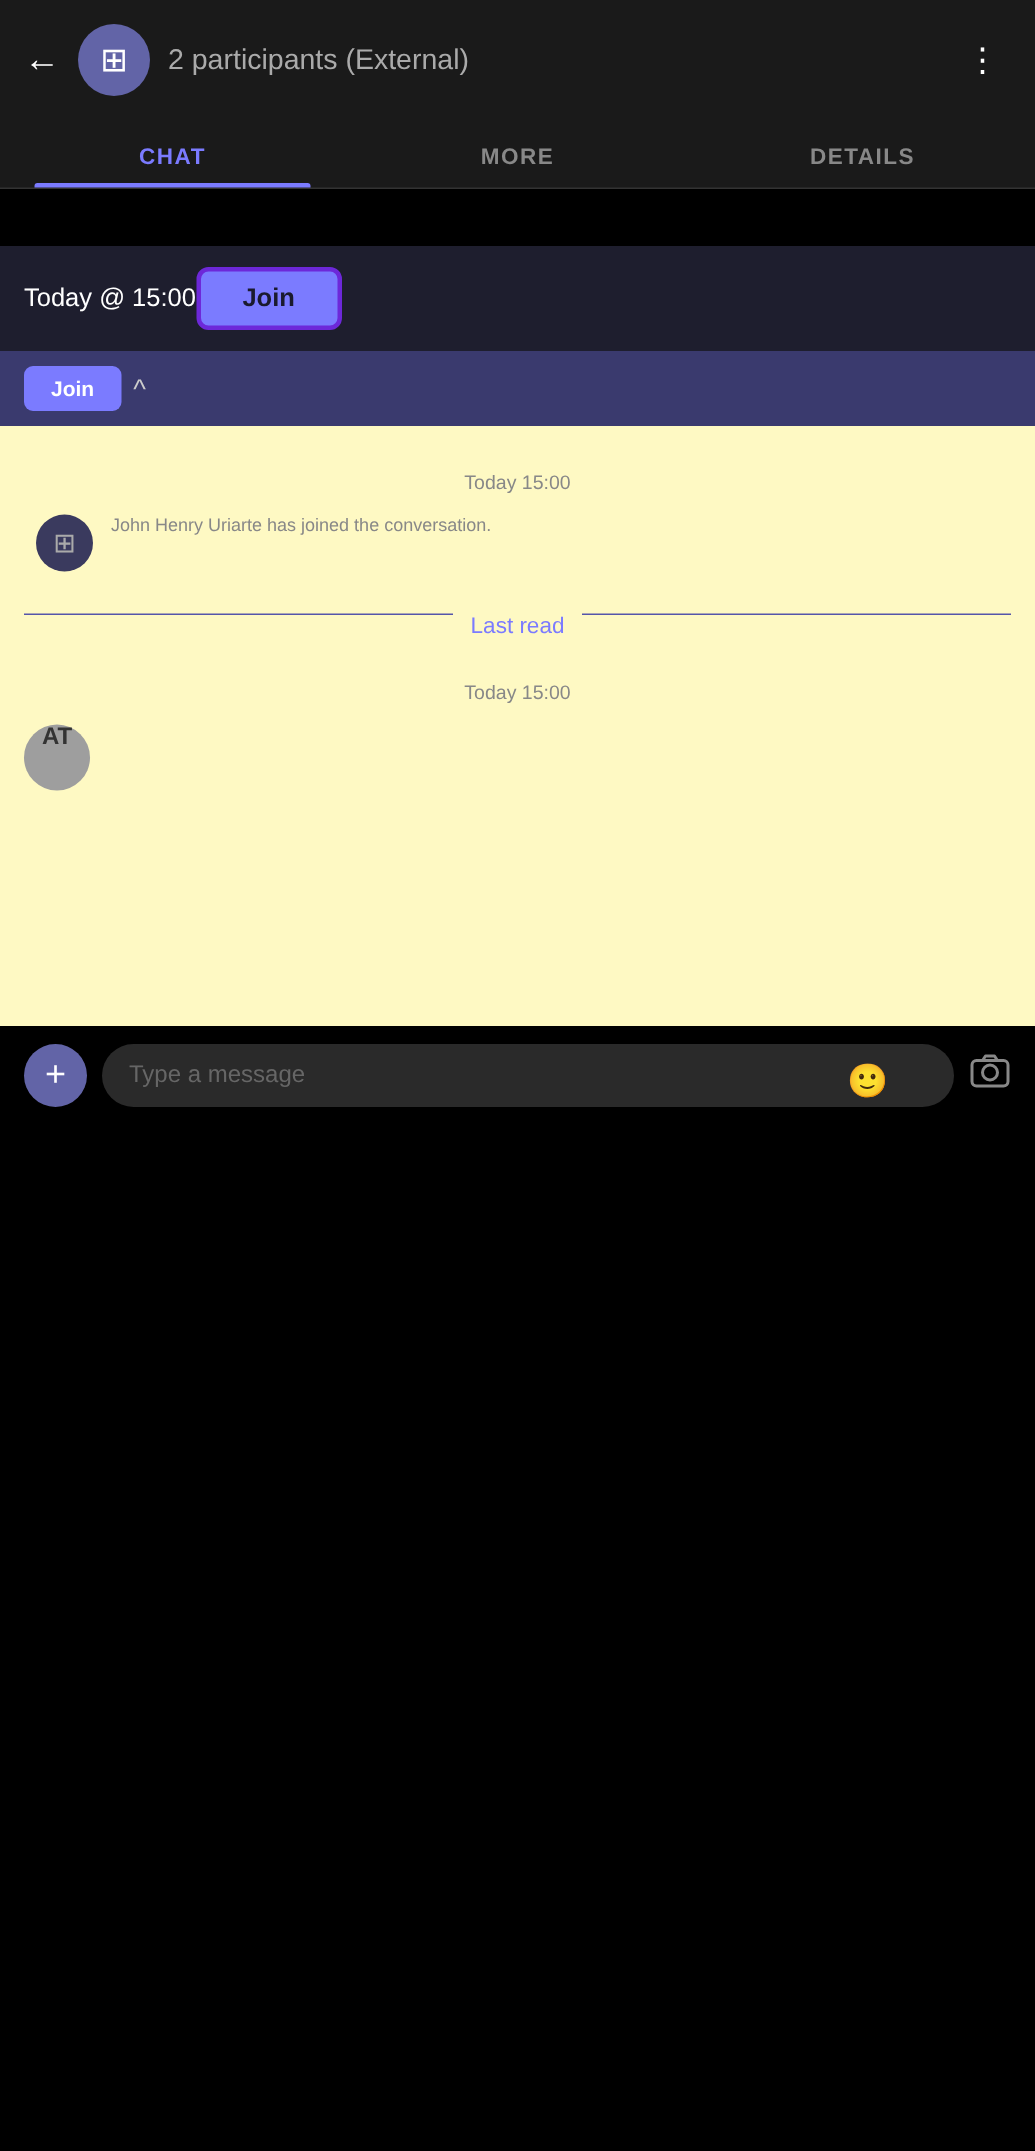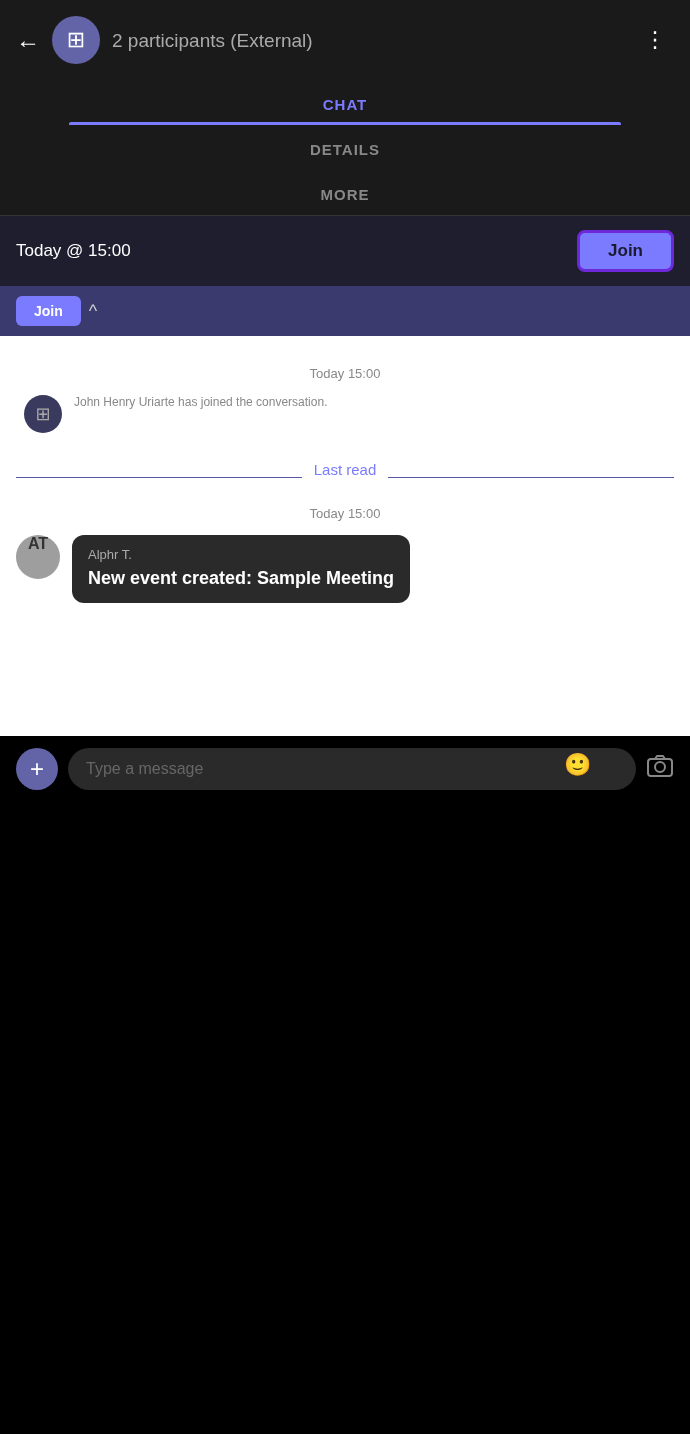--- a/index.html
+++ b/index.html
@@ -60,21 +60,20 @@
       font-size: 22px;
       cursor: pointer;
       padding: 4px 8px;
     }
 
     
     .tabs {
       background: #1a1a1a;
       display: flex;
       border-bottom: 1px solid #333;
-      flex-direction: column;
     }
     .tab {
       flex: 1;
       text-align: center;
       padding: 16px 0 12px;
       font-size: 15px;
       font-weight: 600;
       letter-spacing: 1px;
       color: #888;
       cursor: pointer;
@@ -93,21 +92,21 @@
       background: #7b7bff;
       border-radius: 2px 2px 0 0;
     }
 
     
     .meeting-banner {
       background: #1e1e2e;
       padding: 14px 16px;
       display: flex;
       align-items: center;
-      justify-content: space-between;
+      margin-top: 38px;
     }
     .meeting-time {
       font-size: 17px;
       color: #fff;
     }
     .join-btn {
       background: #7b7bff;
       color: #1a1a2e;
       border: 3px solid #6d28d9;
       border-radius: 8px;
@@ -146,21 +145,21 @@
       cursor: pointer;
     }
     .chevron-btn {
       color: #ccc;
       font-size: 18px;
       cursor: pointer;
     }
 
     
     .chat-area {
-      background: #ffffff;
+      background: #fef9c3;
       flex: 1;
       min-height: 400px;
       padding: 0 0 20px;
     }
 
     
     .system-message-block {
       display: flex;
       flex-direction: column;
       align-items: center;
@@ -195,21 +194,21 @@
     }
     .system-msg-text {
       font-size: 12px;
       color: #888;
       line-height: 1.5;
     }
 
     
     .last-read-divider {
       display: flex;
-      align-items: flex-end;
+      align-items: flex-start;
       gap: 12px;
       padding: 18px 16px;
     }
     .divider-line {
       flex: 1;
       height: 1px;
       background: #5555aa;
     }
     .last-read-label {
       font-size: 15px;
@@ -294,21 +293,21 @@
     }
     .message-input-box {
       flex: 1;
       background: #2a2a2a;
       border-radius: 24px;
       padding: 12px 50px 12px 18px;
       font-size: 16px;
       color: #888;
       position: relative;
       display: flex;
-      align-items: flex-end;
+      align-items: flex-start;
     }
     .message-input-text {
       flex: 1;
       font-size: 16px;
       color: #666;
     }
   </style>
 </head>
 <body>
 
@@ -321,24 +320,24 @@
     <div class="header-subtitle">2 participants (External)</div>
   </div>
   <span class="more-btn">⋮</span>
 </div>
 
 <div class="tabs">
   <div class="tab active">
     <span>CHAT</span>
   </div>
   <div class="tab">
+    <span>MORE</span>
+  </div>
+  <div class="tab">
     <span>DETAILS</span>
-  </div>
-  <div class="tab">
-    <span>MORE</span>
   </div>
 </div>
 
 <div class="meeting-banner">
   <span class="meeting-time">Today @ 15:00</span>
   <button class="join-btn">Join</button>
 </div>
 
 <div class="info-bar">
   <div class="info-actions">
@@ -364,24 +363,20 @@
     <span class="last-read-label">Last read</span>
     <div class="divider-line"></div>
   </div>
 
   <div class="message-block">
     <span class="message-time">Today 15:00</span>
     <div class="message-row">
       <div class="user-avatar">
         <span>AT</span>
       </div>
-      <div class="message-bubble">
-        <div class="message-sender">Alphr T.</div>
-        <div class="message-content">New event created: Sample Meeting</div>
-      </div>
     </div>
   </div>
 
 </div>
 
 <div class="input-area">
   <div class="add-btn">
     <span class="add-icon">+</span>
   </div>
   <div class="message-input-box" style="position:relative;">

